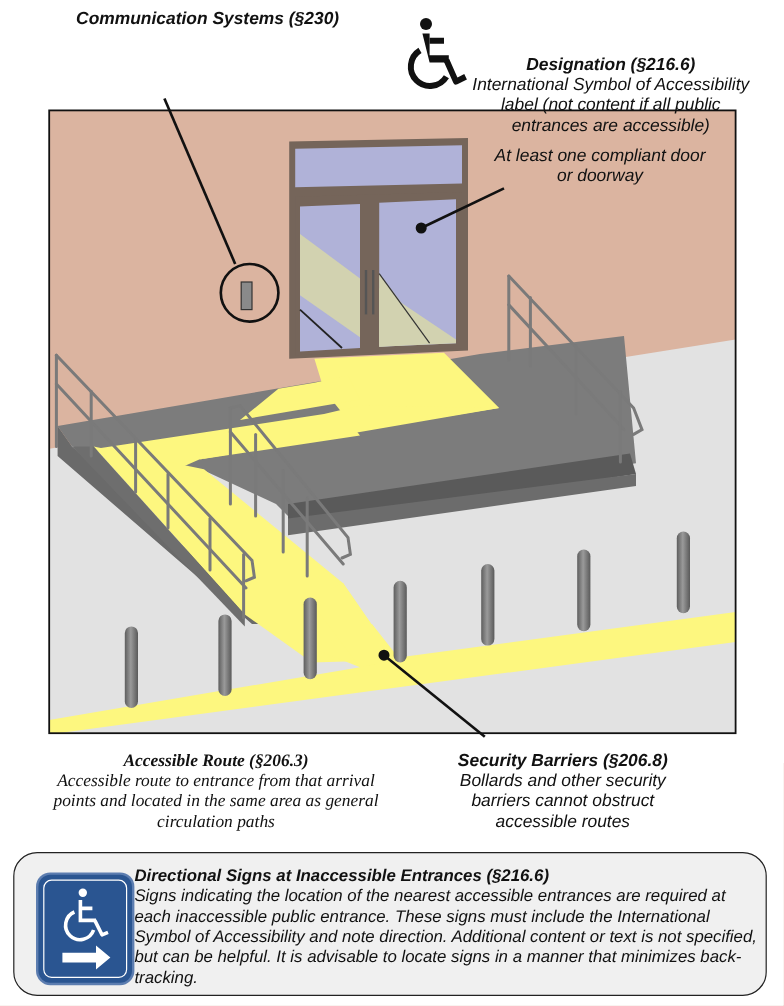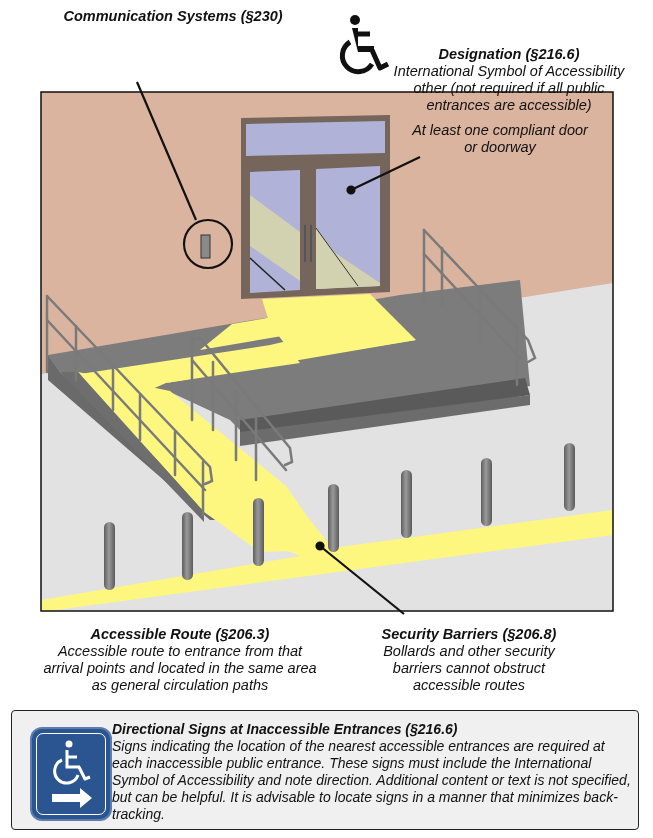--- a/index.html
+++ b/index.html
@@ -4,26 +4,26 @@
 <style>
   html, body { margin: 0; padding: 0; background: #ffffff; }
   body { width: 653px; height: 838px; position: relative; overflow: hidden;
          font-family: "Liberation Sans", sans-serif; color: #111; }
   .callout { position: absolute; text-align: center; font-style: italic; line-height: 17px; font-size: 14.5px; }
   .callout .title { font-weight: bold; display: block; }
   .callout .body { display: block; }
   #comm { left: 18px; top: 8px; width: 310px; }
   #desig { left: 393px; top: 8px; width: 232px; margin-top: 38px; }
   #doors { left: 410px; top: 122px; width: 180px; }
-  #route { left: 40px; top: 626px; width: 280px; }
+  #route { left: 40px; top: 626px; width: 280px; font-family: Liberation Serif, serif; }
   #security { left: 369px; top: 626px; width: 200px; }
   #scene { position: absolute; left: 0; top: 0; }
   #isa-top { position: absolute; left: 336px; top: 12px; width: 60px; height: 70px; }
   #signbox { position: absolute; left: 11px; top: 710px; width: 628px; height: 120px;
-             background: #f0f0f0; border: 1.5px solid #222; border-radius: 4px; box-sizing: border-box; }
+             background: #f0f0f0; border: 1.5px solid #222; border-radius: 20px; box-sizing: border-box; }
   #sign-icon { position: absolute; left: 20px; top: 18px; width: 78px; height: 90px;
                background: #2a5591; border-radius: 10px; box-shadow: 0 0 0 2px #5c7db0; }
   #sign-icon .inner { position: absolute; left: 4px; top: 4px; right: 4px; bottom: 4px;
                       border: 1.5px solid #ffffff; border-radius: 7px; }
   #sign-text { position: absolute; left: 100px; top: 10px; width: 520px; font-style: italic;
                font-size: 14px; line-height: 17px; }
   #sign-text .title { font-weight: bold; display: block; }
 </style>
 </head>
 <body>
@@ -136,21 +136,21 @@
   <path d="M14 30 A16 16 0 1 0 36 52" fill="none" stroke="#111" stroke-width="5"></path>
   <path d="M36 38 L44 56 L52 52" fill="none" stroke="#111" stroke-width="5" stroke-linejoin="round"></path>
 </svg>
 
 <div class="callout" id="comm">
   <span class="title">Communication Systems (§230)</span>
 </div>
 
 <div class="callout" id="desig">
   <span class="title">Designation (§216.6)</span>
-  <span class="body">International Symbol of Accessibility other (not required if all public entrances are accessible)</span>
+  <span class="body">International Symbol of Accessibility label (not content if all public entrances are accessible)</span>
 </div>
 
 <div class="callout" id="doors">
   <span class="body">At least one compliant door or doorway</span>
 </div>
 
 <div class="callout" id="route">
   <span class="title">Accessible Route (§206.3)</span>
   <span class="body">Accessible route to entrance from that arrival points and located in the same area as general circulation paths</span>
 </div>

